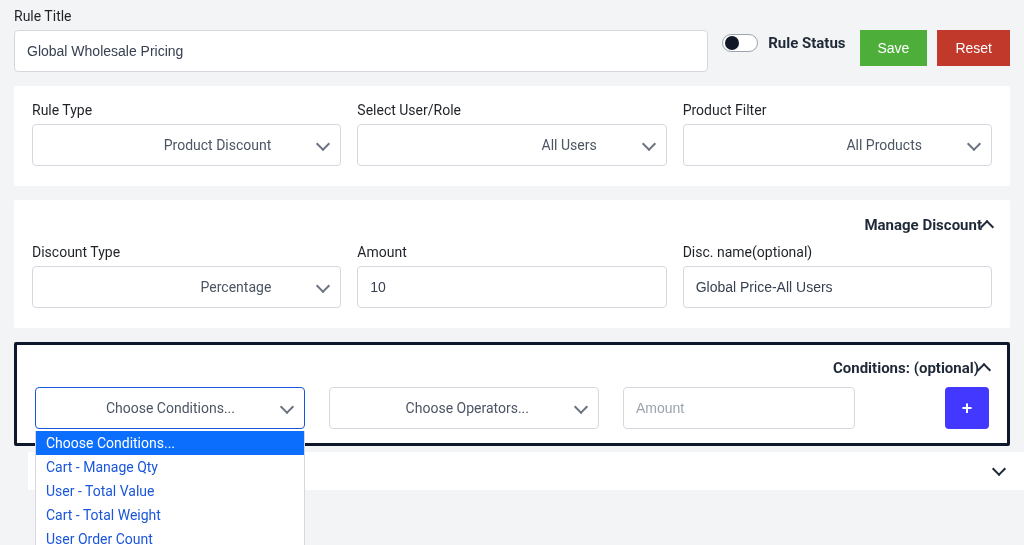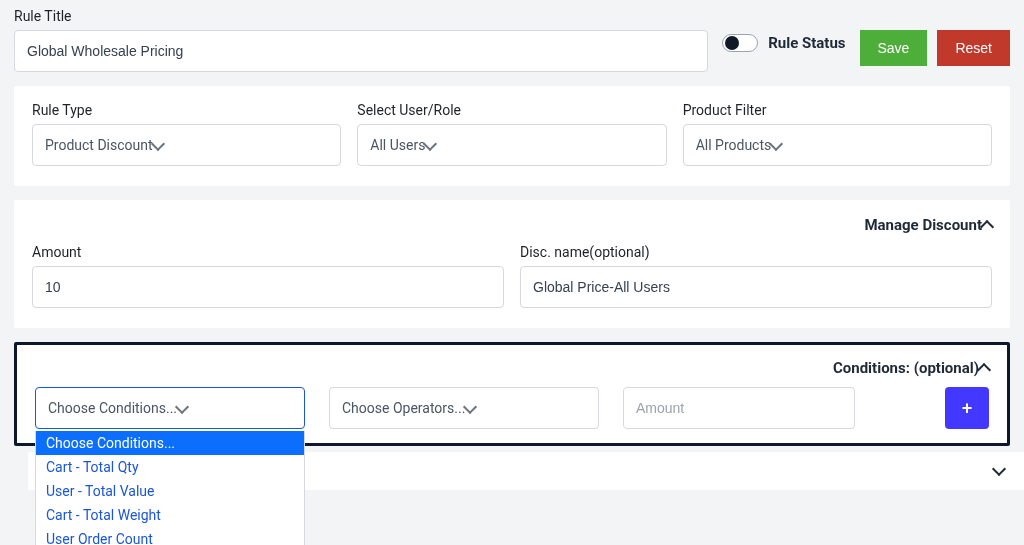--- a/index.html
+++ b/index.html
@@ -38,23 +38,24 @@
     border-radius: 4px;
     background: #fff;
     font-size: 14px;
     color: #374151;
     outline: none;
   }
   .input::placeholder { color: #9ca3af; }
   .select {
     display: flex;
     align-items: center;
-    justify-content: flex-start;
+    justify-content: flex-end;
     cursor: pointer;
     color: #4b5563;
+    gap: 47px;
   }
   .chev-down {
     width: 10px; height: 10px;
     border-right: 2px solid #6b7280;
     border-bottom: 2px solid #6b7280;
     transform: rotate(45deg);
     margin-top: -3px;
   }
   .chev-up {
     width: 10px; height: 10px;
@@ -235,20 +236,27 @@
     </div>
   </div>
 
   <div class="panel">
     <div class="panel-header">
       <span class="panel-title">Manage Discount</span>
       <span class="chev-up"></span>
     </div>
     <div class="row3">
       <div class="col3">
+        <span class="label">Discount Type</span>
+        <div class="select">
+          <span>Percentage</span>
+          <span class="chev-down"></span>
+        </div>
+      </div>
+      <div class="col3">
         <span class="label">Amount</span>
         <input class="input" type="text" value="10" style="">
       </div>
       <div class="col3">
         <span class="label">Disc. name(optional)</span>
         <input class="input" type="text" value="Global Price-All Users" style="">
       </div>
     </div>
   </div>
 
@@ -258,21 +266,21 @@
       <span class="chev-up"></span>
     </div>
     <div class="cond-row">
       <div class="cond-col flex">
         <div class="select focus">
           <span>Choose Conditions...</span>
           <span class="chev-down"></span>
         </div>
         <div class="dropdown-list">
           <div class="dropdown-item active">Choose Conditions...</div>
-          <div class="dropdown-item">Cart - Total Qty</div>
+          <div class="dropdown-item">Cart - Manage Qty</div>
           <div class="dropdown-item">User - Total Value</div>
           <div class="dropdown-item">Cart - Total Weight</div>
           <div class="dropdown-item">User Order Count</div>
 
         </div>
       </div>
       <div class="cond-col flex">
         <div class="select">
           <span>Choose Operators...</span>
           <span class="chev-down"></span>

